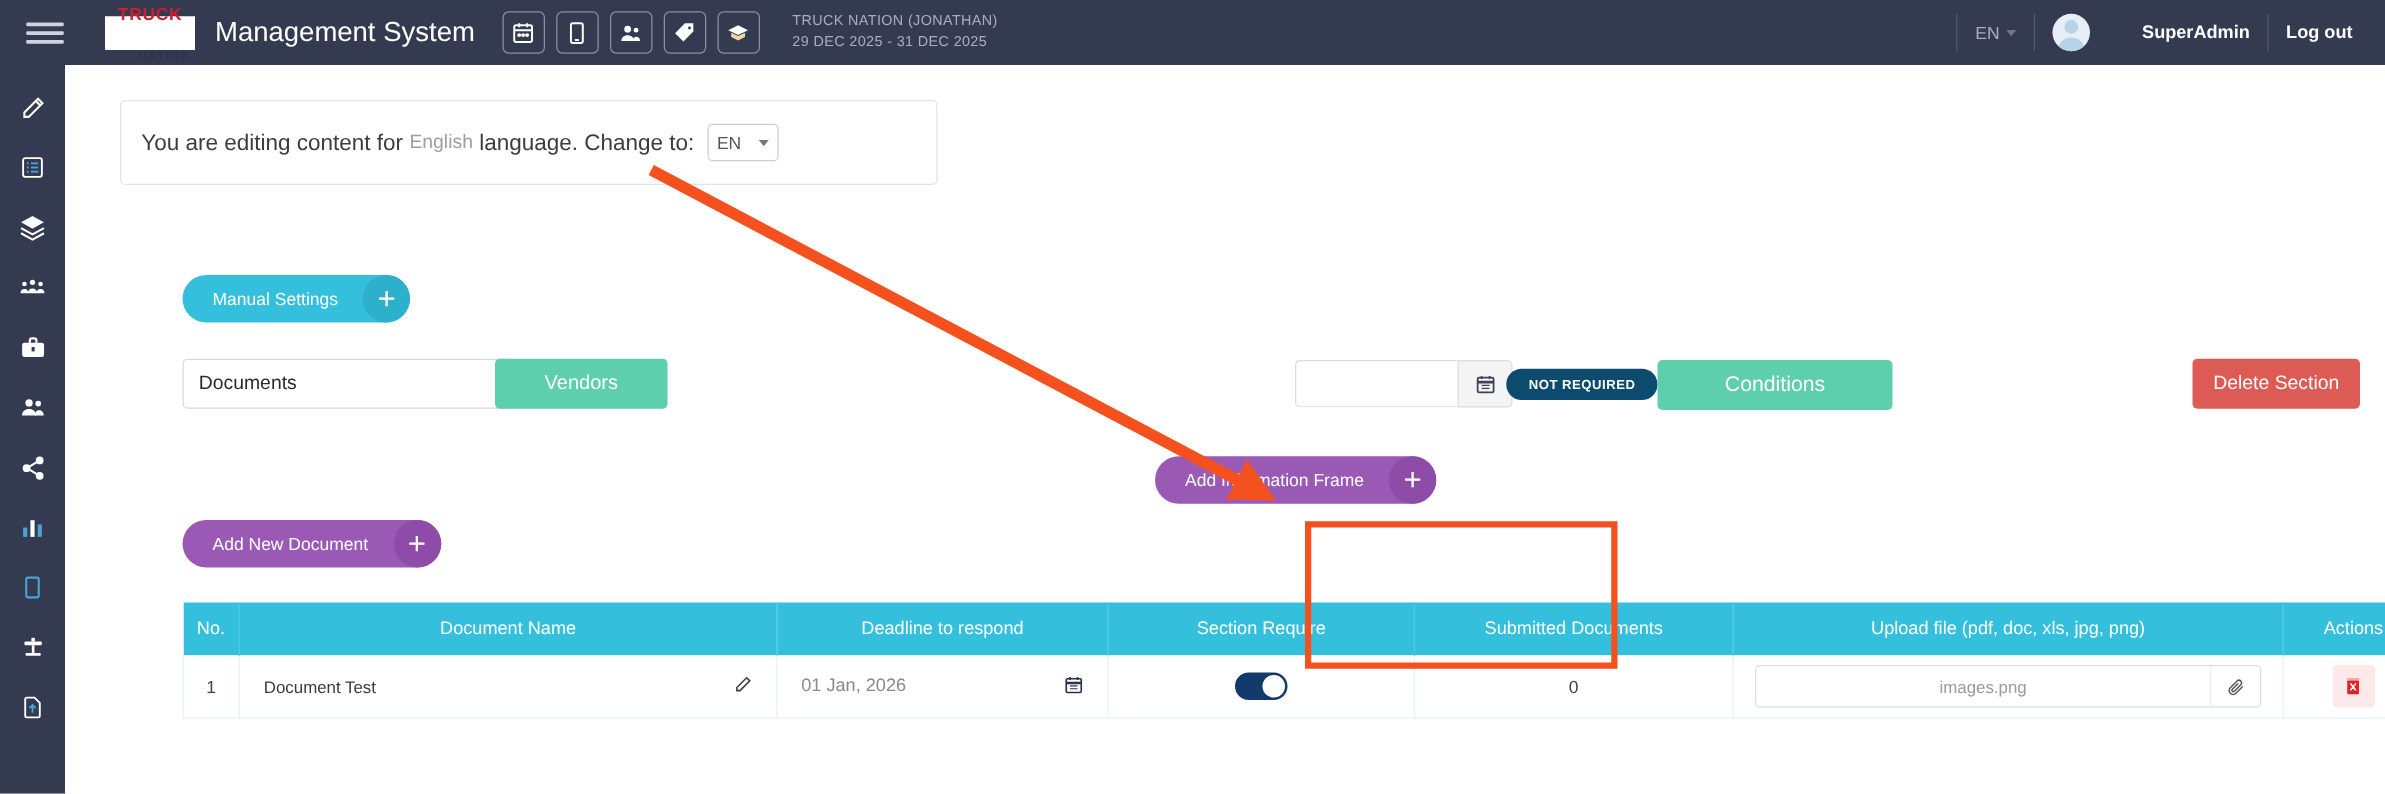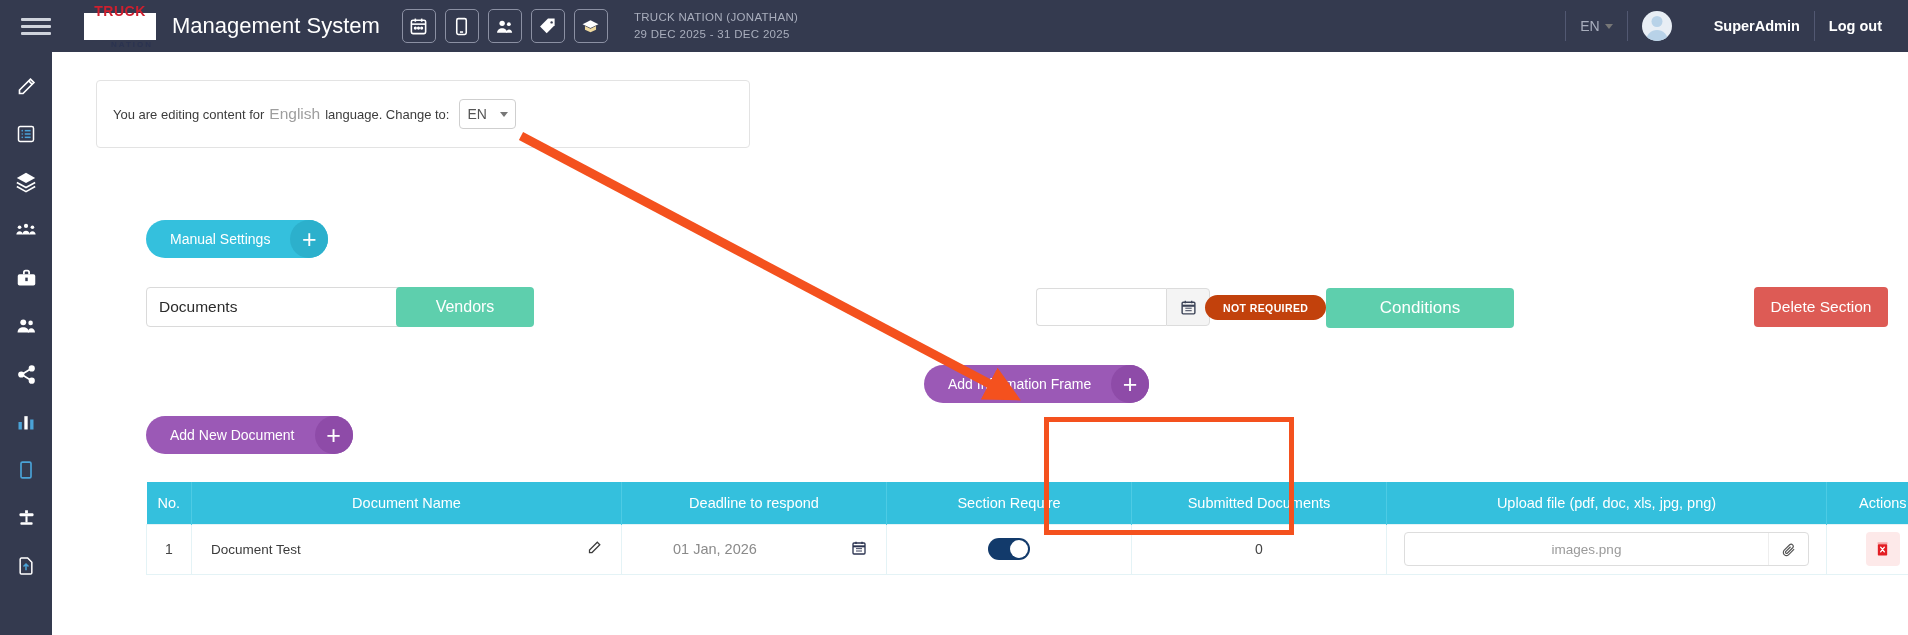--- a/index.html
+++ b/index.html
@@ -81,21 +81,21 @@
   
   .main{
     position:absolute; left:52px; top:52px; width:1856px; height:583px; background:#ffffff;
   }
 
   .lang-notice{
     position:absolute; left:44px; top:28px; width:654px; height:68px;
     border:1px solid #e3e3e3; border-radius:4px; background:#fff;
     display:flex; align-items:center; padding:0 16px; gap:0px;
   }
-  .lang-notice .t1{ color:#3c3c3c; font-size:13px; }
+  .lang-notice .t1{ color:#3c3c3c; font-size:18px; }
   .lang-notice .t-en{ color:#9e9e9e; font-size:15.5px; margin:0 5px; }
   .lang-select{
     margin:0 10px; width:57px; height:30px; border:1px solid #cfcfcf; border-radius:4px;
     background:#fff; display:flex; align-items:center; justify-content:space-between;
     padding:0 7px; cursor:pointer;
   }
   .lang-select .v{ color:#555; font-size:14px; }
   .caret{ width:0;height:0;border-left:4px solid transparent;border-right:4px solid transparent;border-top:5px solid #777;}
 
   .btn-pill{
@@ -136,21 +136,21 @@
     border-radius:4px 0 0 4px; outline:none; padding:0 10px; font-size:14px;
     font-family:"Liberation Sans", sans-serif;
   }
   .date-group .cal-btn{
     width:44px; height:38px; border:1px solid #dcdcdc; border-radius:0 4px 4px 0;
     background:#f4f4f4; display:flex; align-items:center; justify-content:center; cursor:pointer;
   }
 
   .badge-notreq{
     position:absolute; left:1153px; top:243px; height:25px; padding:0 18px;
-    background:#c2410c; color:#fff; border-radius:13px; font-size:10.5px; font-weight:bold;
+    background:#0c4a6e; color:#fff; border-radius:13px; font-size:10.5px; font-weight:bold;
     letter-spacing:.4px; display:flex; align-items:center; justify-content:center; cursor:pointer;
   }
 
   
   .doc-table{
     position:absolute; left:94px; top:430px; width:1742px;
     border-collapse:collapse; table-layout:fixed;
   }
   .doc-table th{
     background:#34c0dd; color:#ffffff; font-weight:normal; font-size:14.5px;
@@ -159,21 +159,21 @@
   .doc-table th:last-child{ border-right:none; }
   .doc-table td{
     height:50px; border:1px solid #e4f3f6; font-size:14px; color:#444; background:#fff;
   }
   .col-no{ width:45px; } .col-name{ width:430px; } .col-dead{ width:265px; }
   .col-resp{ width:245px; } .col-sub{ width:255px; } .col-upload{ width:440px; } .col-act{ width:112px; }
 
   .td-no{ text-align:center; color:#555; }
   .cell-flex{ display:flex; align-items:center; justify-content:space-between; padding:0 18px; }
   .doc-name-txt{ color:#3b3b3b; font-size:13.5px; }
-  .dl-date{ color:#8a8a8a; font-size:14.5px;margin-left:32px; }
+  .dl-date{ color:#8a8a8a; font-size:14.5px; }
   .td-center{ text-align:center; color:#666; }
 
   .toggle{
     width:42px;height:22px;border-radius:11px;background:#123a6b;position:relative;
     margin:0 auto; cursor:pointer;
   }
   .toggle:after{
     content:""; position:absolute; right:2px; top:2px; width:18px; height:18px;
     border-radius:50%; background:#fff;
   }

